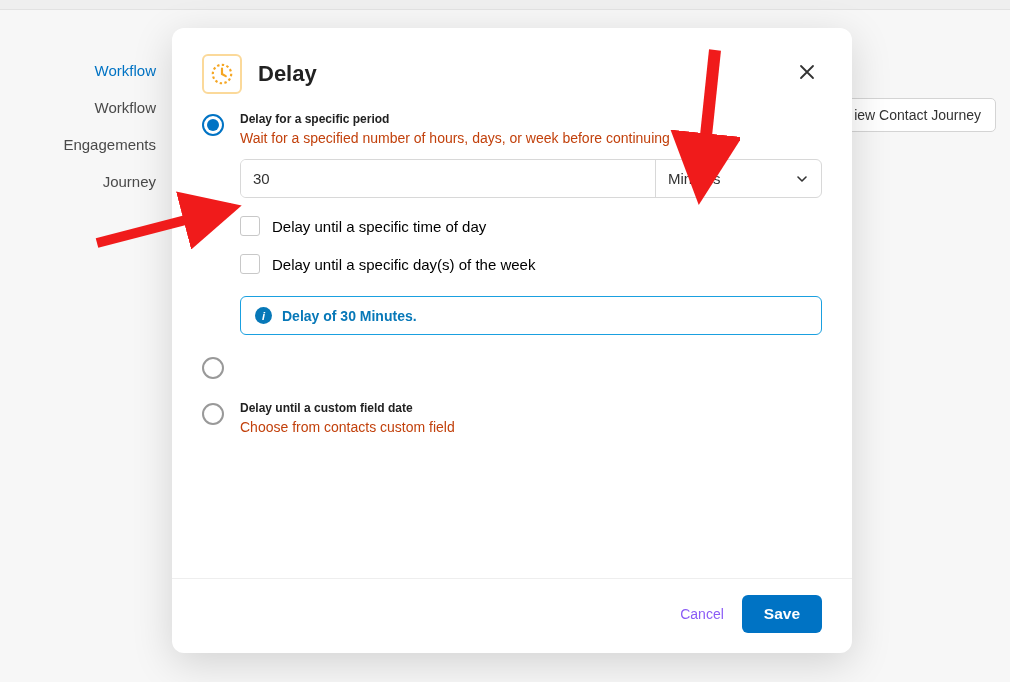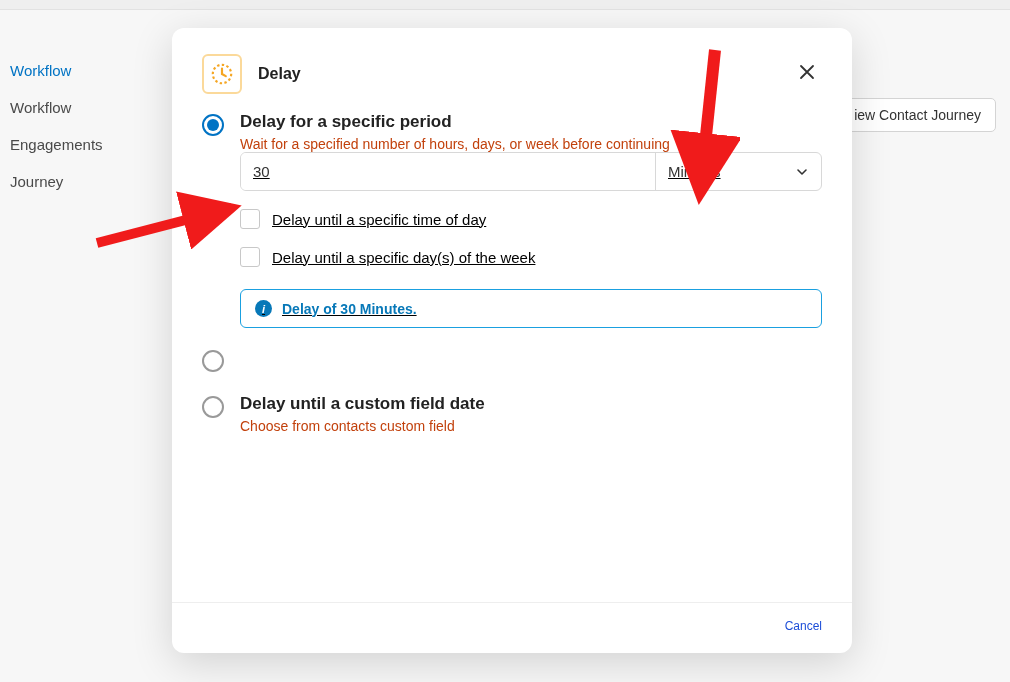--- a/index.html
+++ b/index.html
@@ -3,55 +3,55 @@
 <meta charset="utf-8">
 <style>
   * { box-sizing: border-box; }
   html, body { margin:0; padding:0; font-family: "Segoe UI", Arial, sans-serif; background:#f7f7f7; }
   .page {
     width:1010px; height:682px; position:relative; background:#f7f7f7; overflow:hidden;
   }
   .topdiv { position:absolute; left:0; top:0; width:100%; height:10px; border-bottom:1px solid #e2e2e2; background:#efefef; }
 
   .sidebar {
-    position:absolute; left:8px; top:52px; width:150px;
+    position:absolute; left:8px; top:52px; width:150px;text-align:right;
   }
   .sidebar .item { padding:10px 2px; font-size:15px; color:#4a4a4a; cursor:pointer; }
   .sidebar .item.active { color:#0073c4; font-weight:500; }
 
   .bg-button {
     position:absolute; top:98px; right:14px; height:34px; border:1px solid #d4d4d4; border-radius:5px;
     background:#fff; display:flex; align-items:center; padding:12px 14px; font-size:14px; color:#333;
   }
 
   .modal {
     position:absolute; left:172px; top:28px; width:680px; height:625px; background:#fff;
     border-radius:12px; box-shadow:0 10px 40px rgba(0,0,0,0.15); display:flex; flex-direction:column;
   }
   .modal-body { flex:1; padding:26px 30px 10px 30px; overflow:auto; }
   .modal-footer { border-top:1px solid #eee; padding:16px 30px 20px 30px; display:flex; justify-content:flex-end; gap:18px; align-items:center; }
 
   .modal-header { display:flex; align-items:center; margin-bottom:18px; }
   .modal-icon {
     width:40px; height:40px; border:2px solid #fbd99a; border-radius:6px; display:flex; align-items:center; justify-content:center; margin-right:16px; background:#fff;
   }
-  .modal-title { font-size:16px; font-weight:600; color:#222; }
+  .modal-title { font-size:22px; font-weight:600; color:#222; }
   .modal-close { margin-left:auto; cursor:pointer; padding:6px; }
 
   .option { display:flex; align-items:flex-start; margin-bottom:0px; }
   .option .radio {
     flex:0 0 auto; width:22px; height:22px; border:2px solid #999; border-radius:50%; margin-right:16px; margin-top:2px; cursor:pointer;
     display:flex; align-items:center; justify-content:center;
   }
   .option .radio.selected { border-color:#0073c4; }
   .option .radio.selected::after { content:""; width:12px; height:12px; border-radius:50%; background:#0073c4; display:block; }
-  .option .texts .title { font-size:17px; font-weight:600; color:#222; }
+  .option .texts .title { font-size:12px; font-weight:600; color:#222; }
   .option .texts .subtitle { font-size:14px; color:#c2410c; margin-top:4px; }
 
-  .section { margin-top:0; margin-bottom:20px; margin-left:38px;text-decoration:underline; }
+  .section { margin-top:13px; margin-bottom:20px; margin-left:38px; }
 
   .input-row { display:flex; width:100%; border:1px solid #d8d8d8; border-radius:6px; overflow:hidden; }
   .input-row input {
     flex:1; border:none; outline:none; padding:10px 12px; font-size:15px; color:#333;
   }
   .input-row .select {
     width:166px; border-left:1px solid #d8d8d8; display:flex; align-items:center; justify-content:space-between; padding:0 12px; cursor:pointer; font-size:15px; color:#333;
   }
 
   .checkbox-row { display:flex; align-items:center; margin-top:18px; }
@@ -62,21 +62,21 @@
 
   .info-banner {
     margin-top:22px; border:1px solid #1aa0e0; border-radius:6px; padding:10px 14px; display:flex; align-items:center; gap:10px;
     color:#0778b8; font-weight:600; font-size:14px;
   }
   .info-banner .info-icon {
     width:17px; height:17px; border-radius:50%; background:#0778b8; color:#fff; font-size:11px; font-weight:700;
     display:flex; align-items:center; justify-content:center; font-style:italic;
   }
 
-  .cancel-btn { color:#1d4ed8; font-size:12px; cursor:pointer; }
+  .cancel-btn { color:#8b5cf6; font-size:14px; cursor:pointer; }
   .save-btn {
     background:#0073c4; color:#fff; font-size:15.5px; font-weight:600; padding:10px 22px; border:none; border-radius:6px; cursor:pointer;
   }
 
   
   .arrow { position:absolute; z-index:50; pointer-events:none; }
 </style>
 </head>
 <body>
 
@@ -154,20 +154,21 @@
         <div class="radio"></div>
         <div class="texts">
           <div class="title">Delay until a custom field date</div>
           <div class="subtitle">Choose from contacts custom field</div>
         </div>
       </div>
 
     </div>
     <div class="modal-footer">
       <span class="cancel-btn">Cancel</span>
+      <button class="save-btn">Save</button>
     </div>
   </div>
 
   <svg class="arrow" style="left:92px; top:188px;" width="150" height="70">
     <defs>
         <marker id="ah1" markerWidth="6" markerHeight="6" refX="5" refY="3" orient="auto">
           <path d="M0,0 L6,3 L0,6 Z" fill="#f01b1b"></path>
         </marker>
       </defs>
     <line x1="5" y1="55" x2="140" y2="20" stroke="#f01b1b" stroke-width="10" marker-end="url(#ah1)"></line>

